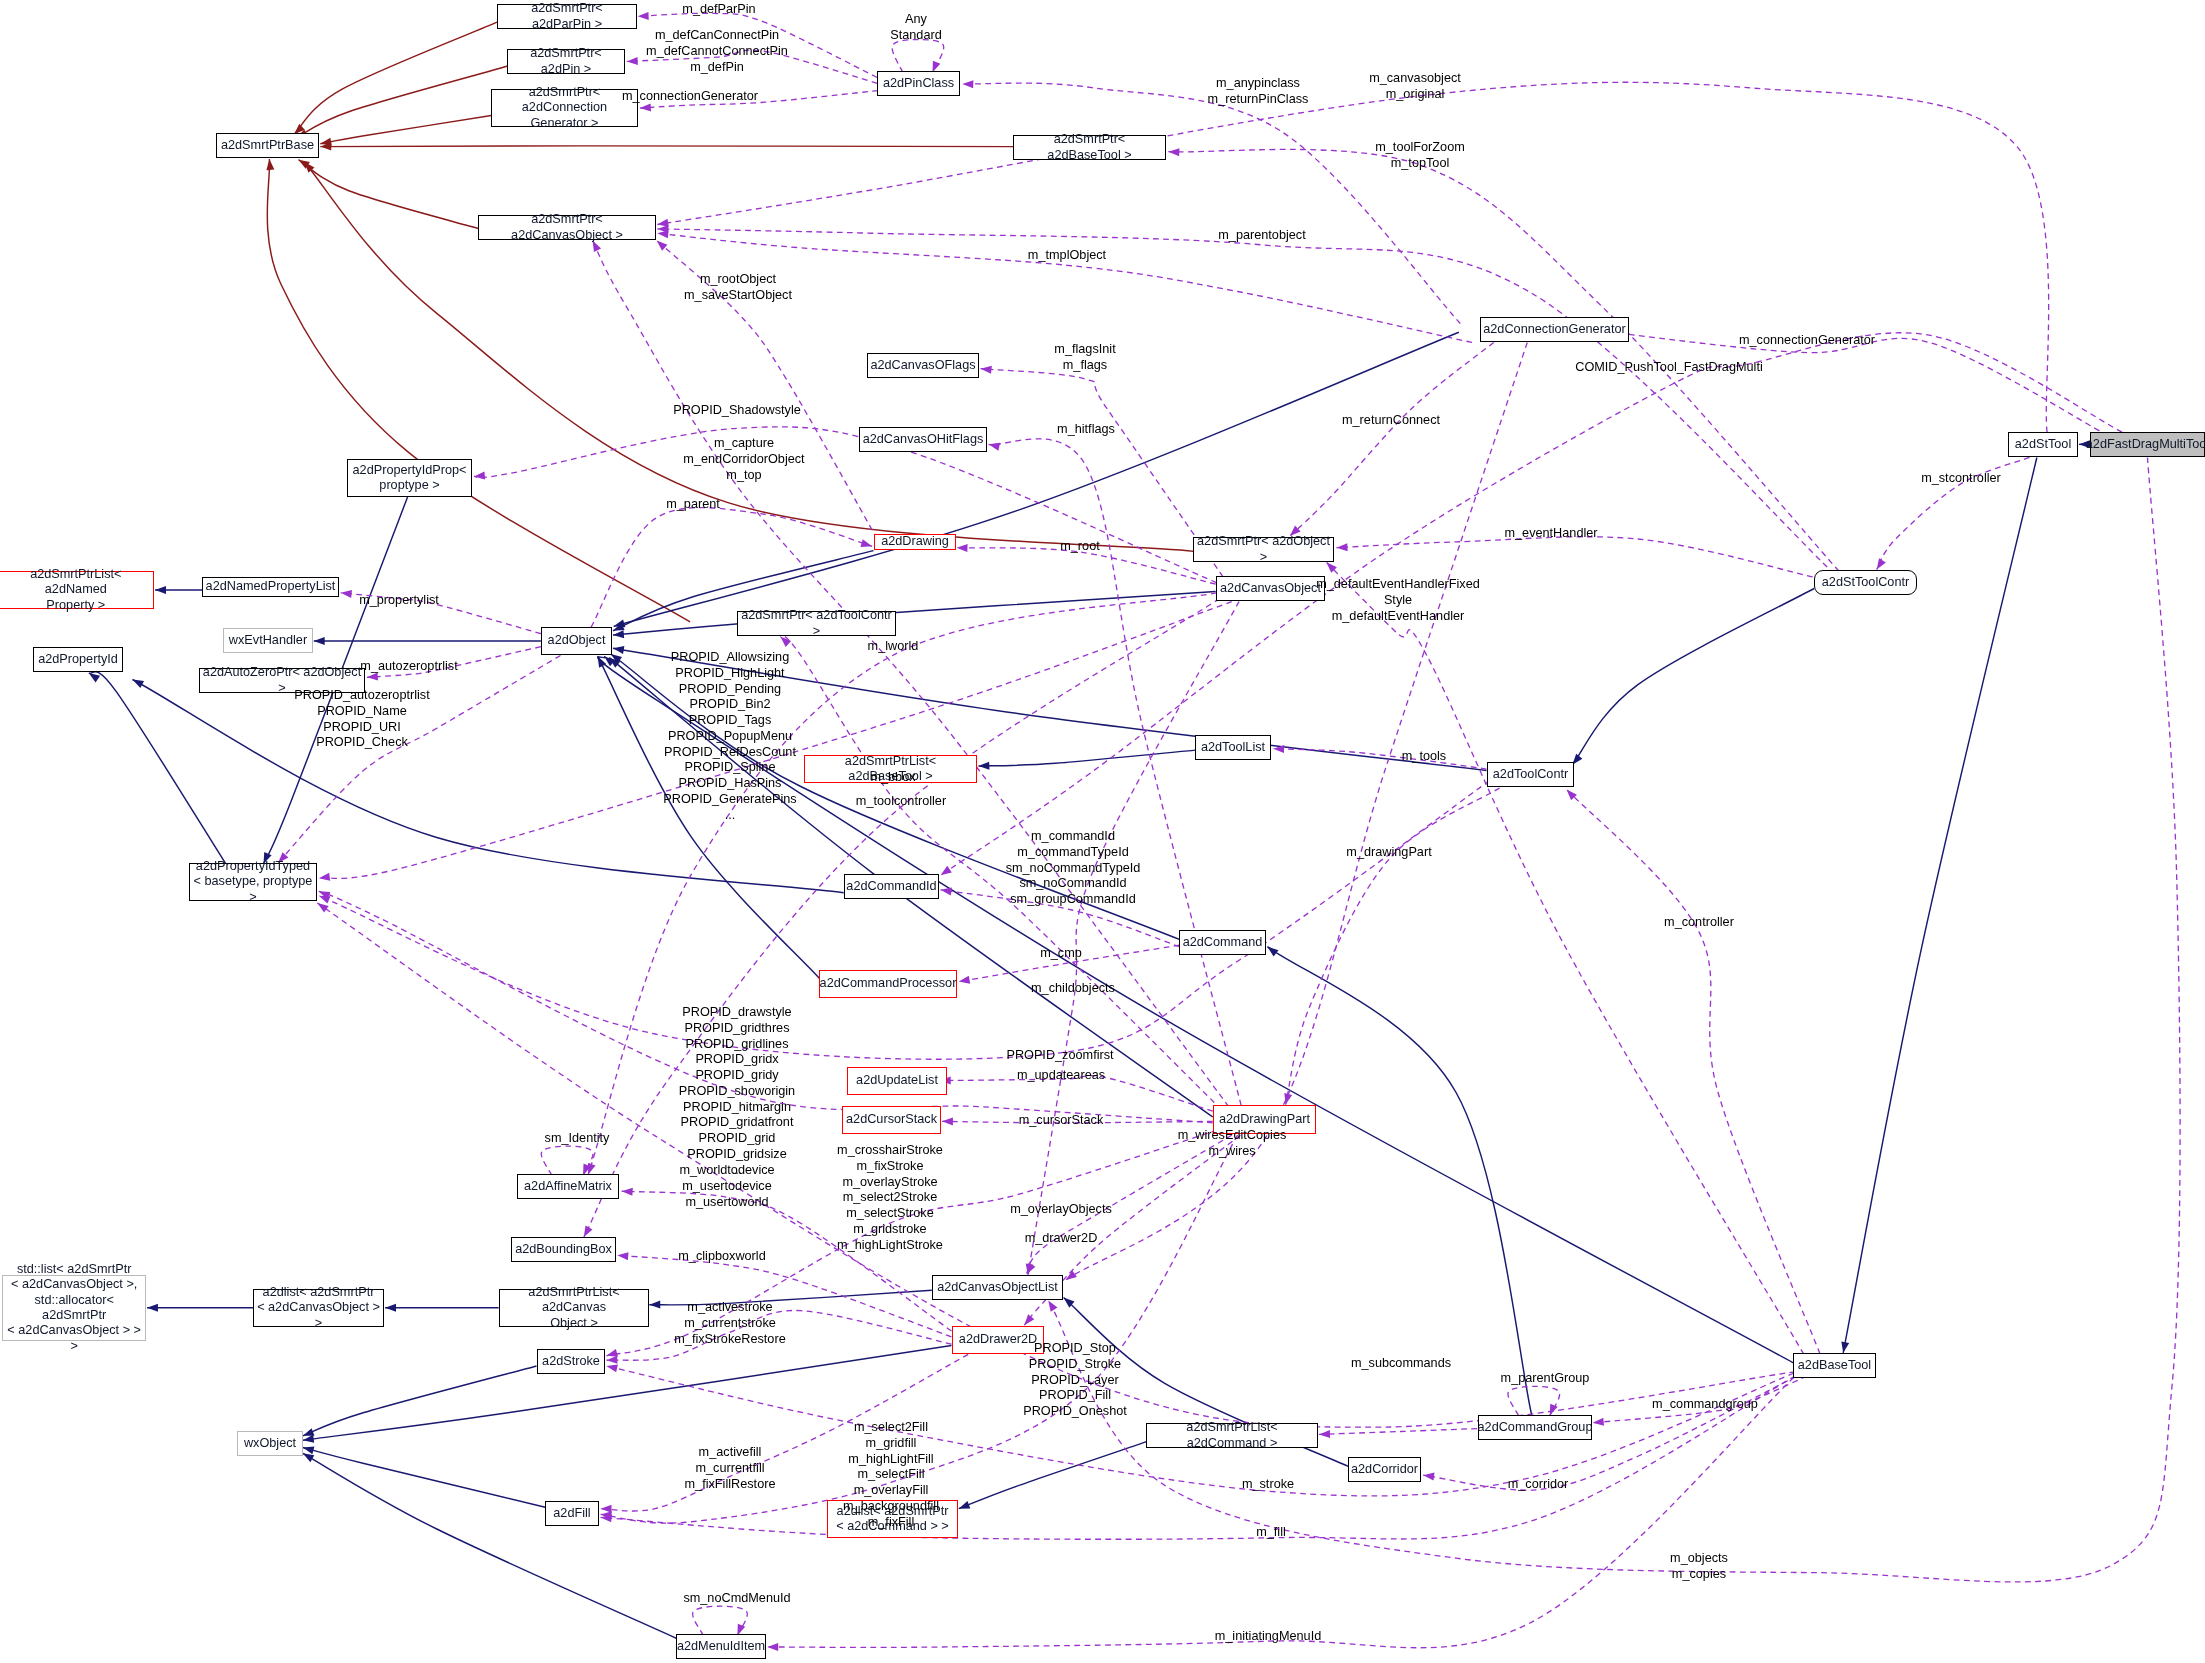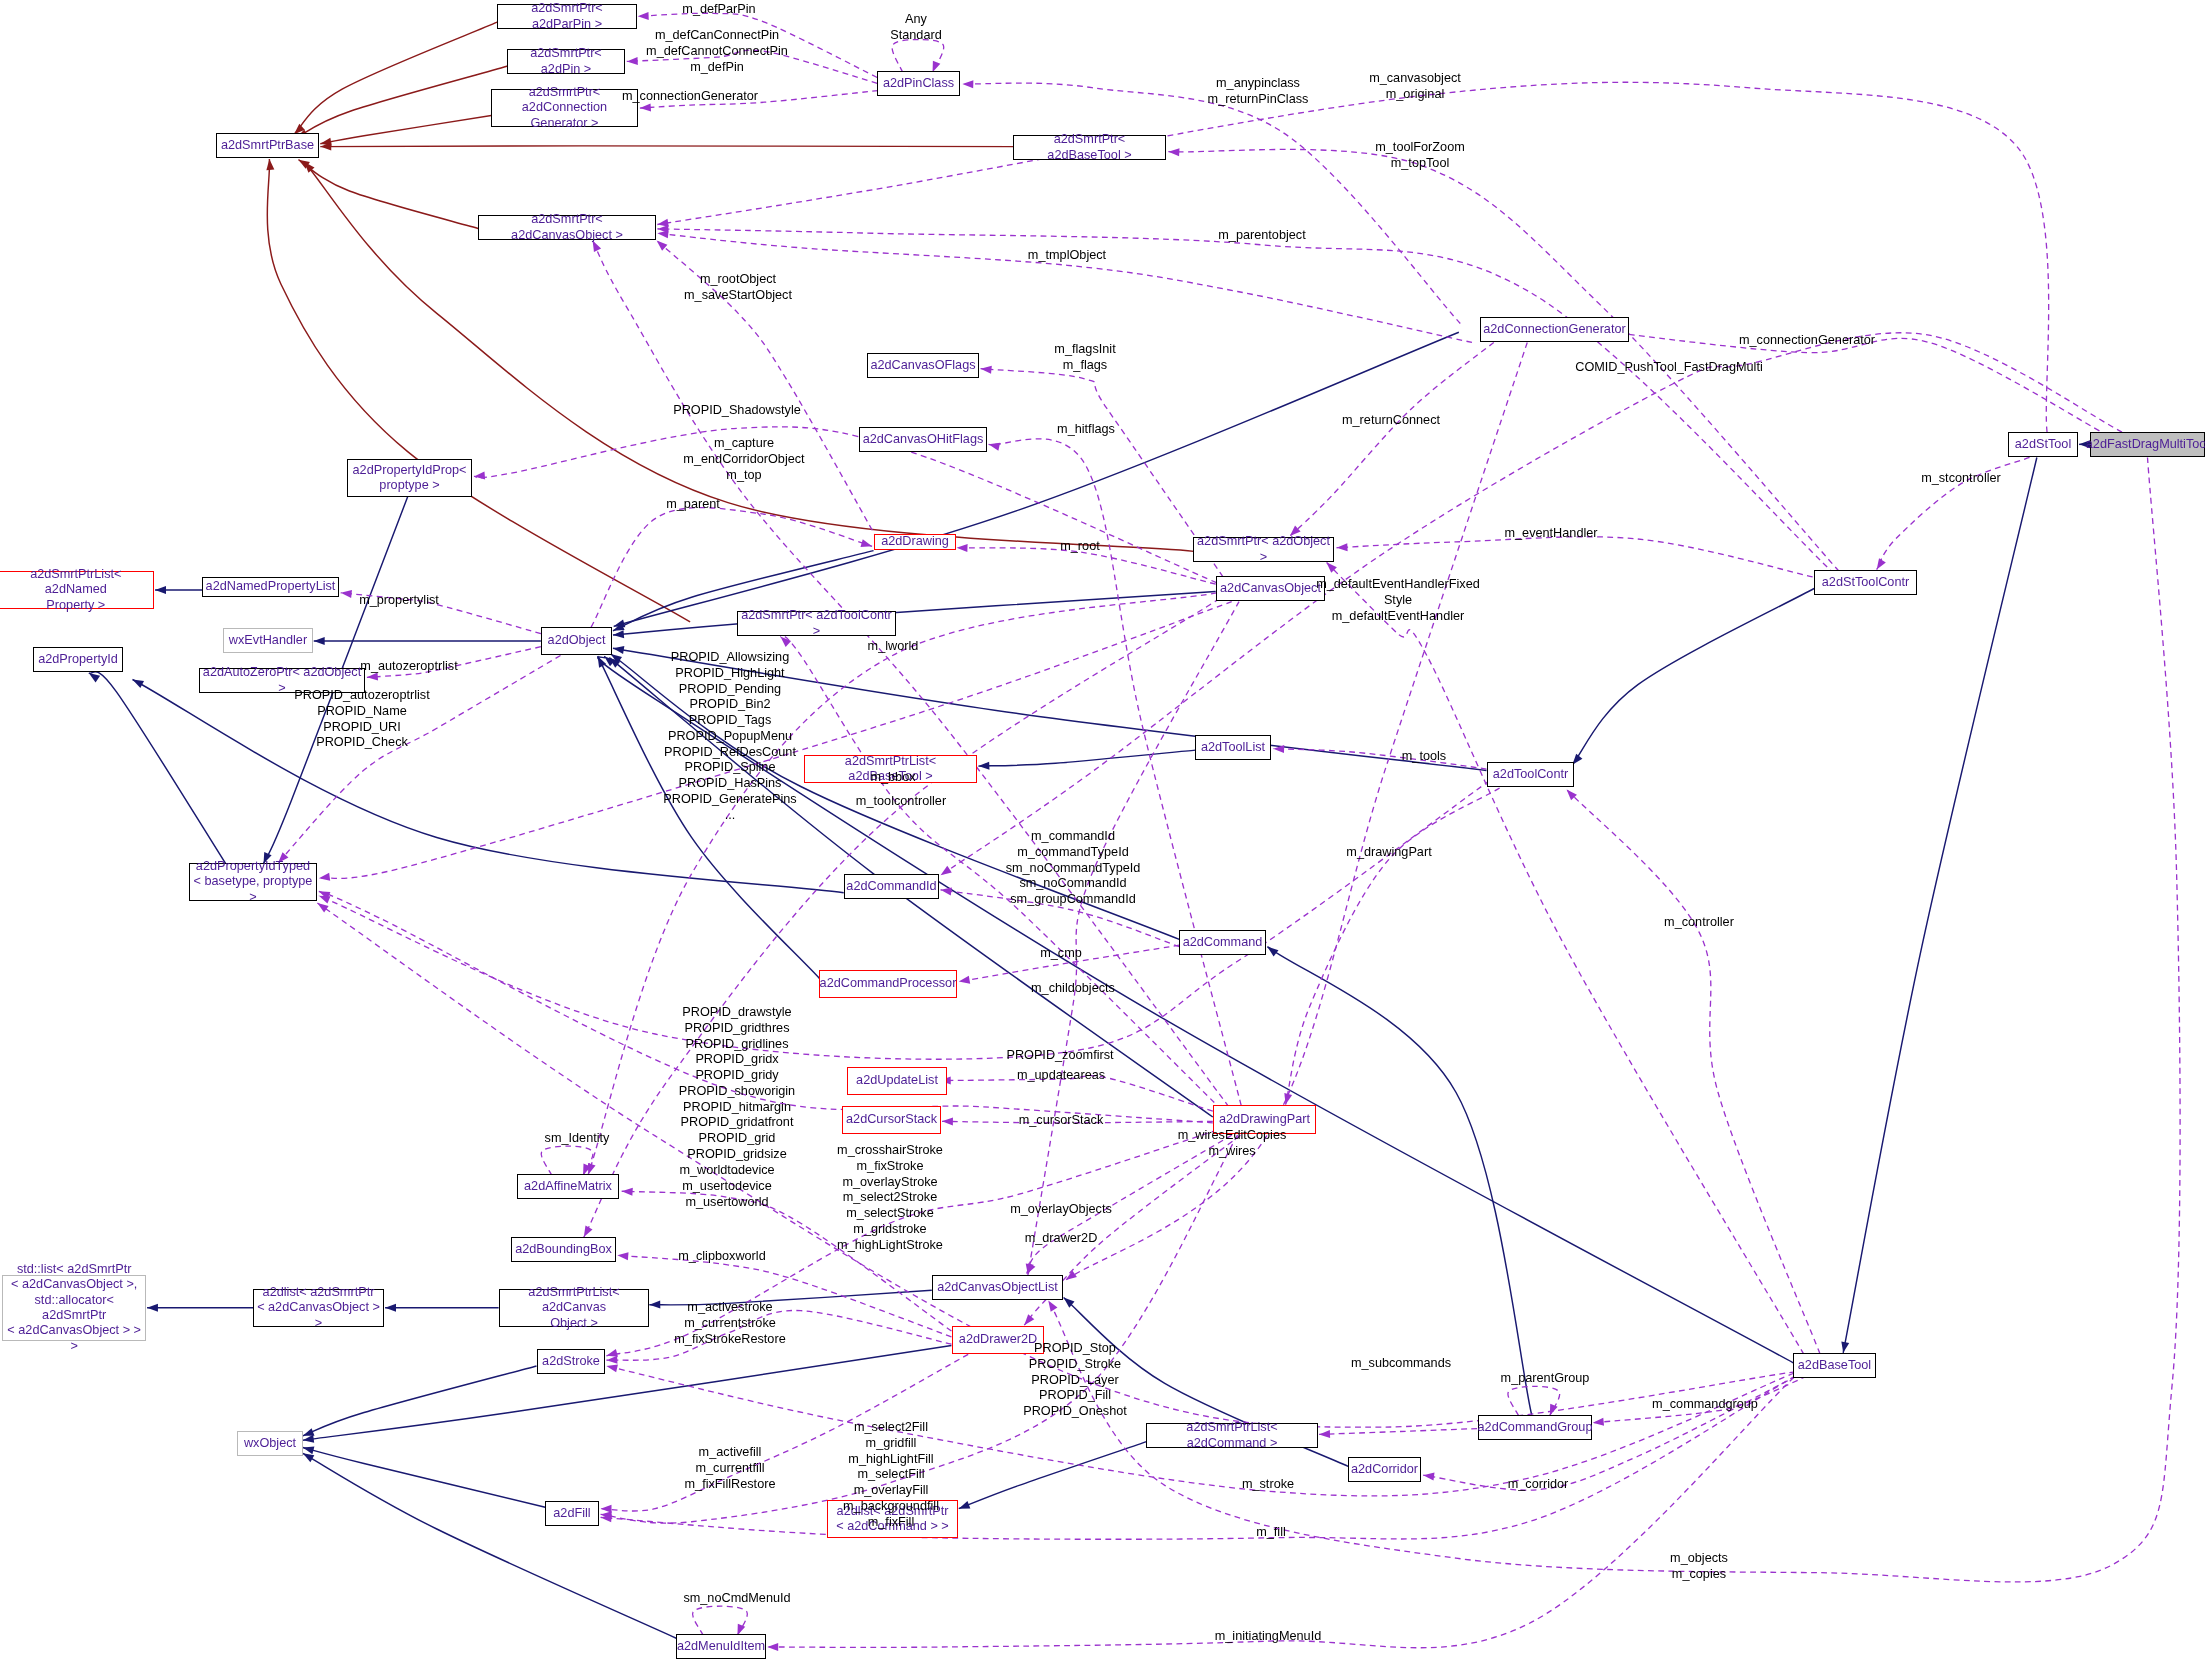--- a/index.html
+++ b/index.html
@@ -1,20 +1,20 @@
 <!DOCTYPE html>
 <html style="font-size:11.6px"><head>
 <meta charset="utf-8">
 <style>
   html,body{margin:0;padding:0;background:#ffffff;}
   body{width:2205px;height:1664px;position:relative;font-family:"Liberation Sans",sans-serif;}
   .diagram{position:absolute;left:0;top:0;width:2205px;height:1664px;overflow:hidden;background:#fff;}
   #edge-svg{position:absolute;left:0;top:0;}
   .gnode{position:absolute;display:flex;align-items:center;justify-content:center;
-         text-align:center;background:#fff;border:1px solid #000;color:#4c1d95;
+         text-align:center;background:#fff;border:1px solid #000;color:#0f172a;
          font-size:12.7px;line-height:1.22;white-space:pre-line;box-sizing:border-box;
          padding:0.7px 2.2px;cursor:pointer;}
   .gnode.red{border:1.2px solid #ff0000;}
   .gnode.ext{border:1px solid #b9b9b9;}
   .gnode.focus{background:#bfbfbf;}
   .elabel{position:absolute;transform:translate(-50%,-50%);text-align:center;color:#000;
           font-size:12.7px;line-height:1.24;white-space:pre-line;pointer-events:none;}
 </style>
 </head>
 <body>
@@ -226,21 +226,21 @@
       <div class="gnode" style="left: 1216px; top: 576px; width: 109px; height: 25px;">a2dCanvasObject</div>
       <div class="gnode red" style="left: -2.2px; top: 571px; width: 156px; height: 38px;">a2dSmrtPtrList&lt; a2dNamed
 Property &gt;</div>
       <div class="gnode" style="left: 202px; top: 577px; width: 137px; height: 20px;">a2dNamedPropertyList</div>
       <div class="gnode" style="left: 689px; top: 611px; width: 159px; height: 25px; margin-left: 48px;">a2dSmrtPtr&lt; a2dToolContr &gt;</div>
       <div class="gnode ext" style="left: 223px; top: 628px; width: 90px; height: 25px;">wxEvtHandler</div>
       <div class="gnode" style="left: 541px; top: 627px; width: 71px; height: 28px;">a2dObject</div>
       <div class="gnode" style="left: 33px; top: 647px; width: 90px; height: 25px;">a2dPropertyId</div>
       <div class="gnode" style="left: 199px; top: 668px; width: 166px; height: 25px;">a2dAutoZeroPtr&lt; a2dObject &gt;</div>
       <div class="gnode" style="left: 1459px; top: 317px; width: 149px; height: 25px; margin-left: 21px;">a2dConnectionGenerator</div>
-      <div class="gnode" style="left: 1814px; top: 570px; width: 103px; height: 25px;">a2dStToolContr</div>
+      <div class="gnode" style="left: 1814px; top: 570px; width: 103px; height: 25px; border-radius: 9px;">a2dStToolContr</div>
       <div class="gnode" style="left: 2008px; top: 432px; width: 70px; height: 25px;">a2dStTool</div>
       <div class="gnode focus" style="left: 2090px; top: 432px; width: 115px; height: 25px;">a2dFastDragMultiTool</div>
       <div class="gnode" style="left: 1195px; top: 735px; width: 76px; height: 25px;">a2dToolList</div>
       <div class="gnode red" style="left: 804px; top: 755px; width: 173px; height: 28px;">a2dSmrtPtrList&lt; a2dBaseTool &gt;</div>
       <div class="gnode" style="left: 1487px; top: 762px; width: 87px; height: 25px;">a2dToolContr</div>
       <div class="gnode" style="left: 189px; top: 863px; width: 128px; height: 38px;">a2dPropertyIdTyped
 &lt; basetype, proptype &gt;</div>
       <div class="gnode" style="left: 844px; top: 874px; width: 95px; height: 25px;">a2dCommandId</div>
       <div class="gnode" style="left: 1179px; top: 930px; width: 87px; height: 25px;">a2dCommand</div>
       <div class="gnode red" style="left: 819px; top: 970px; width: 138px; height: 28px;">a2dCommandProcessor</div>

